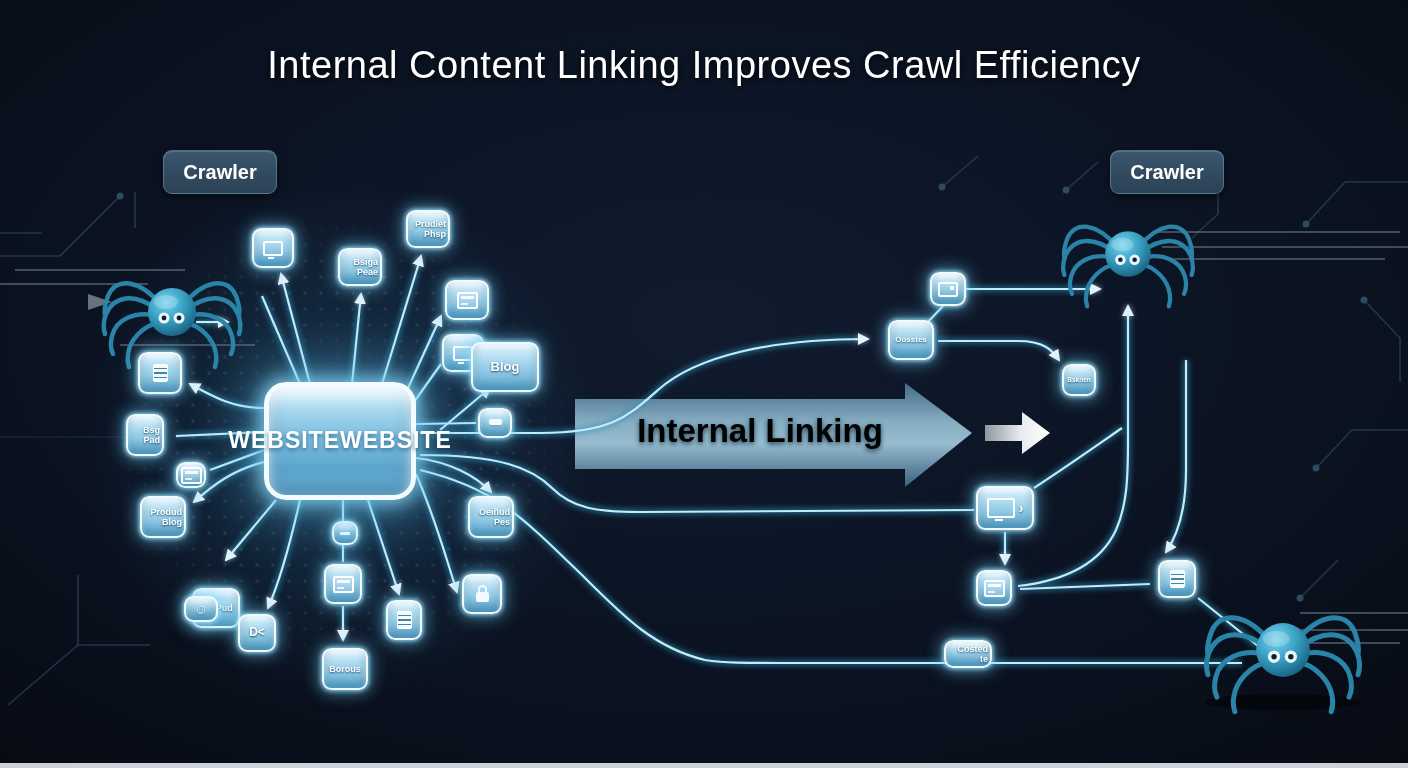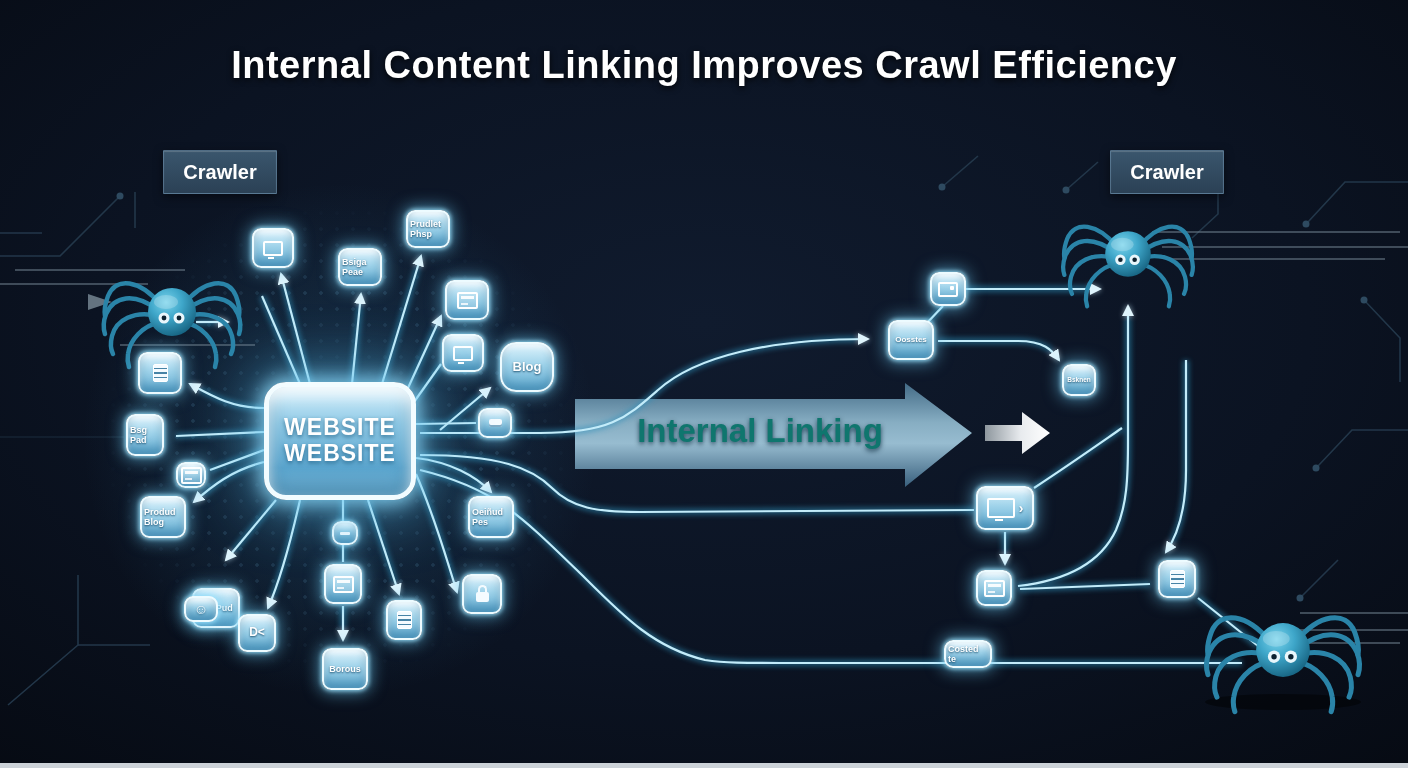--- a/index.html
+++ b/index.html
@@ -3,25 +3,25 @@
 <meta charset="utf-8">
 <style>
   html,body{margin:0;padding:0;}
   body{
     width:1408px;height:768px;position:relative;overflow:hidden;
     font-family:"Liberation Sans","DejaVu Sans",sans-serif;
     background:radial-gradient(1100px 620px at 50% 42%, #101b2e 0%, #0b1322 55%, #060a12 100%);
   }
   .title{
     position:absolute;top:44px;left:0;width:100%;text-align:center;z-index:40;
-    font-size:38px;font-weight:700;color:#fff;letter-spacing:.5px;
+    font-size:38px;font-weight:400;color:#fff;letter-spacing:.5px;
     text-shadow:0 2px 6px rgba(0,0,0,.85);
   }
   .badge{
-    position:absolute;width:112px;height:42px;border-radius:1px;z-index:20;
+    position:absolute;width:112px;height:42px;border-radius:9px;z-index:20;
     background:linear-gradient(180deg,#3a566d,#2b4155);
     border:1px solid rgba(150,190,220,.35);
     box-shadow:0 3px 10px rgba(0,0,0,.5), inset 0 1px 1px rgba(255,255,255,.18);
     color:#fff;font-size:20px;font-weight:700;
     display:flex;align-items:center;justify-content:center;
   }
   .halo{
     position:absolute;left:105px;top:205px;width:470px;height:470px;border-radius:50%;z-index:1;
     background-image:radial-gradient(rgba(120,190,230,.20) 1.5px, transparent 2px);
     background-size:16px 16px;
@@ -33,36 +33,36 @@
     position:absolute;left:60px;top:160px;width:560px;height:560px;z-index:1;
     background:radial-gradient(circle, rgba(60,150,200,.26) 0%, rgba(60,150,200,.10) 40%, transparent 65%);
   }
   svg.layer{position:absolute;left:0;top:0;z-index:5;}
   .node{
     position:absolute;border-radius:9px;z-index:20;
     background:linear-gradient(180deg,#dff4fd 0%,#9fd3ea 45%,#62abd1 100%);
     border:2px solid #edfbff;box-sizing:border-box;
     box-shadow:0 0 16px 3px rgba(110,205,245,.6),0 0 4px 1px rgba(180,235,255,.9),
       inset 0 -6px 10px rgba(40,110,150,.45), inset 0 3px 5px rgba(255,255,255,.7);
-    display:flex;align-items:center;justify-content:center;text-align:left;color:#fff;font-weight:700;
+    display:flex;align-items:center;justify-content:center;text-align:right;color:#fff;font-weight:700;
   }
   .node-label{font-size:9px;line-height:1.15;text-shadow:0 1px 2px rgba(10,60,90,.85);padding:1px 2px;word-break:break-word;}
   .fs13{font-size:13px;} .fs8{font-size:8px;} .fs7{font-size:6.5px;} .fs12{font-size:12px;}
   .hub{
     position:absolute;left:264px;top:382px;width:152px;height:118px;border-radius:22px;z-index:30;
     border:5px solid #f2fcff;box-sizing:border-box;
     background:linear-gradient(180deg,#d8f1fc 0%,#8ec9e6 35%,#5ba6cf 75%,#7db9da 100%);
     box-shadow:0 0 55px 12px rgba(90,190,235,.55),0 0 18px 4px rgba(160,225,250,.85),
       inset 0 8px 14px rgba(255,255,255,.8), inset 0 -10px 18px rgba(30,100,140,.5);
-    display:flex;flex-direction:column;align-items:center;justify-content:center;
+    display:flex;flex-direction:row;align-items:center;justify-content:center;
   }
   .hub-text{color:#fff;font-size:23px;font-weight:800;letter-spacing:1px;line-height:1.12;text-shadow:0 2px 4px rgba(20,80,115,.7);}
   .arrow-label{
     position:absolute;left:588px;top:412px;width:344px;text-align:center;z-index:12;
-    font-size:33px;font-weight:800;color:#0f766e;text-shadow:0 2px 5px rgba(10,40,60,.85);
+    font-size:33px;font-weight:800;color:#000000;text-shadow:0 2px 5px rgba(10,40,60,.85);
   }
   .bottom-strip{position:absolute;left:0;bottom:0;width:100%;height:5px;background:#ccd2d8;z-index:50;}
   
   .ic{display:block;}
   .ic-monitor{width:16px;height:11px;border:2px solid #fff;border-radius:2px;position:relative;}
   .ic-monitor::after{content:"";position:absolute;left:3px;bottom:-5px;width:6px;height:2px;background:#fff;}
   .ic-monitor-lg{width:24px;height:16px;border:2px solid #fff;border-radius:2px;position:relative;}
   .ic-monitor-lg::after{content:"";position:absolute;left:6px;bottom:-5px;width:8px;height:2px;background:#fff;}
   .ic-next{color:#fff;font-size:14px;font-weight:700;margin-left:4px;text-shadow:0 1px 2px rgba(10,60,90,.8);}
   .ic-doc{width:13px;height:16px;background:#f4fbff;border-radius:2px;border:1px solid #fff;
@@ -239,21 +239,21 @@
   </div>
 <div class="node" style="left:406px;top:210px;width:44px;height:38px;">
     <span class="node-label">Prudlet Phsp</span>
   </div>
 <div class="node" style="left:445px;top:280px;width:44px;height:40px;">
     <span class="ic ic-card"></span>
   </div>
 <div class="node" style="left:442px;top:334px;width:42px;height:38px;">
     <span class="ic ic-monitor"></span>
   </div>
-<div class="node" style="left:500px;top:342px;width:54px;height:50px;border-radius:16px;">
+<div class="node" style="left:471px;top:342px;width:68px;height:50px;">
     <span class="node-label fs13">Blog</span>
   </div>
 <div class="node" style="left:478px;top:408px;width:34px;height:30px;">
     <span class="ic ic-pill"></span>
   </div>
 <div class="node" style="left:138px;top:352px;width:44px;height:42px;">
     <span class="ic ic-doc"></span>
   </div>
 <div class="node" style="left:126px;top:414px;width:38px;height:42px;">
     <span class="node-label">Bsg Pad</span>

